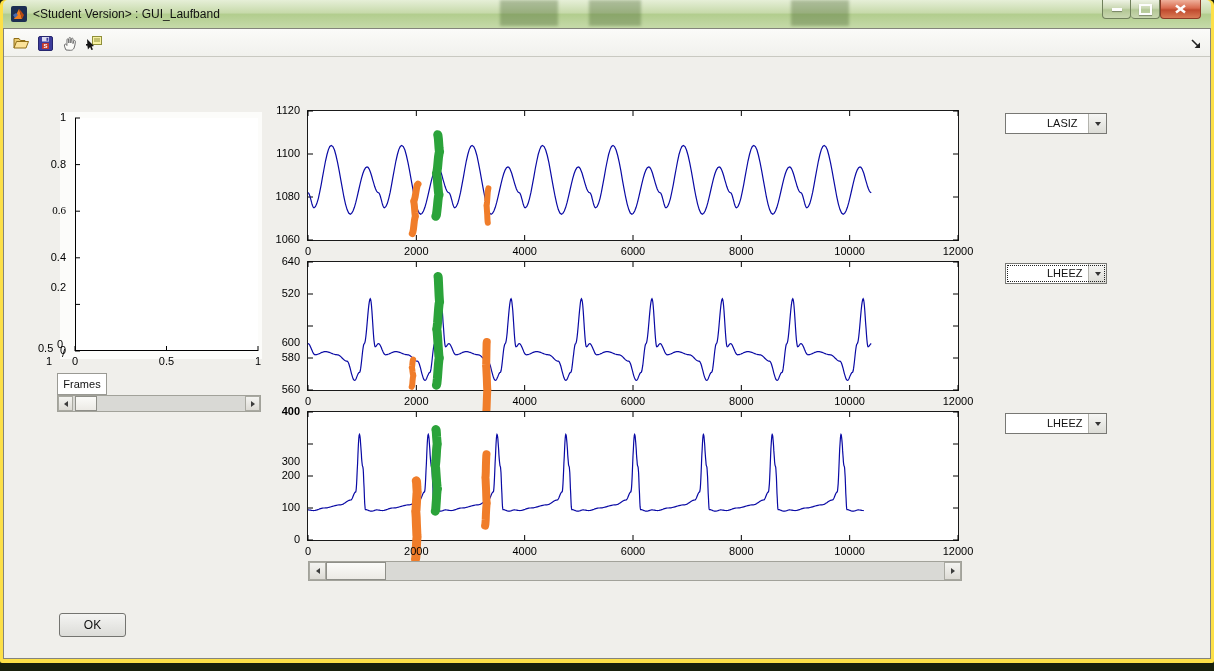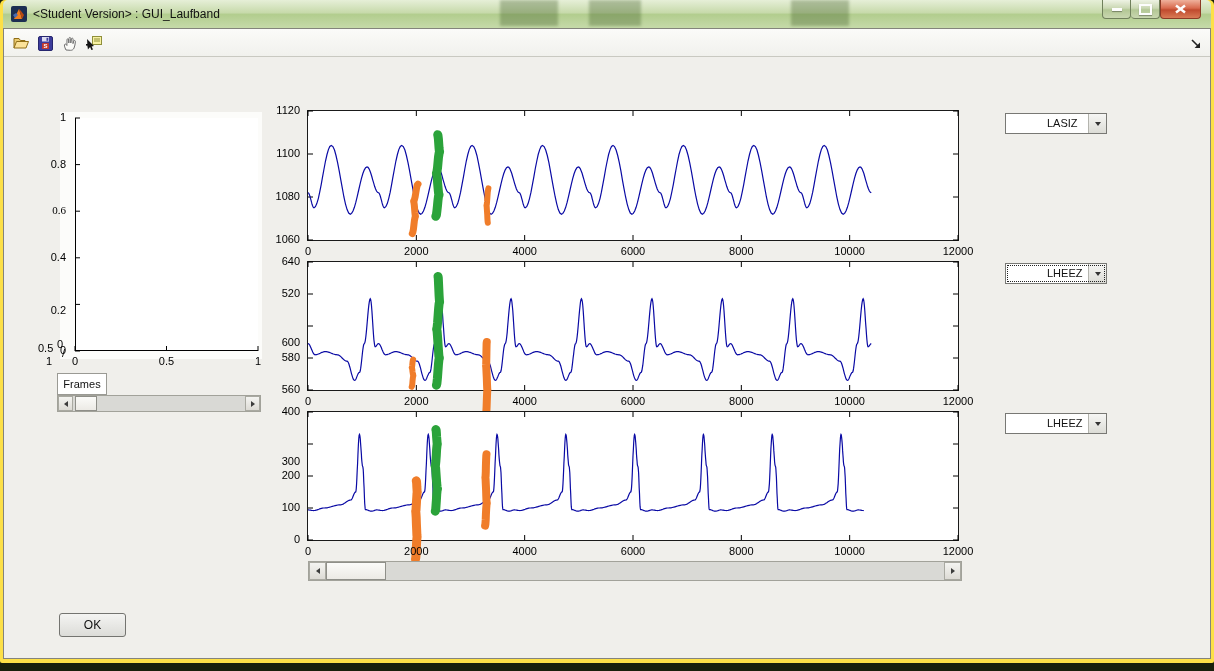--- a/index.html
+++ b/index.html
@@ -123,21 +123,21 @@
           <polygon points="9,9 9,3.6 3.6,9" fill="#222"></polygon>
         </svg>
       </div>
     </div>
 
     <div class="client">
 
       <div class="whitepanel"></div>
       <div class="ylabels" style="left:34px;top:61px;width:32px;height:233px;">
           <span style="top: 226px;">0</span>
-          <span style="top: 186px;">0.2</span>
+          <span style="top: 163px;">0.2</span>
           <span style="top: 132.8px;">0.4</span>
           <span style="top: 86.2px; font-family: Liberation Serif, serif;">0.6</span>
           <span style="top: 39.6px;">0.8</span>
           <span style="top: -7px;">1</span>
         </div>
       <div class="xlabels" style="left:71px;top:298px;width:183px;height:14px;">
           <span style="left: 0px;">0</span>
           <span style="left: 91.5px;">0.5</span>
           <span style="left: 183px;">1</span>
         </div>
@@ -267,21 +267,21 @@
           <span style="left: 433.333px;">8000</span>
           <span style="left: 541.667px;">10000</span>
           <span style="left: 650px;">12000</span>
         </div>
 
       <div class="ylabels" style="left:250px;top:355px;width:50px;height:130px;">
           <span style="top: 121px;">0</span>
           <span style="top: 89px;">100</span>
           <span style="top: 57px;">200</span>
           <span style="top: 43px;">300</span>
-          <span style="top: -7px;">400</span>
+          <span style="top: -7px; font-weight: bold;">400</span>
         </div>
       <div class="chart boxed" style="left:303px;top:354px;width:650px;height:128px;">
           <svg width="650" height="128">
             <line x1="0" y1="128" x2="0" y2="123" stroke="#000"></line>
             <line x1="0" y1="0" x2="0" y2="5" stroke="#000"></line>
             <line x1="108.33333333333333" y1="128" x2="108.33333333333333" y2="123" stroke="#000"></line>
             <line x1="108.33333333333333" y1="0" x2="108.33333333333333" y2="5" stroke="#000"></line>
             <line x1="216.66666666666666" y1="128" x2="216.66666666666666" y2="123" stroke="#000"></line>
             <line x1="216.66666666666666" y1="0" x2="216.66666666666666" y2="5" stroke="#000"></line>
             <line x1="325" y1="128" x2="325" y2="123" stroke="#000"></line>

